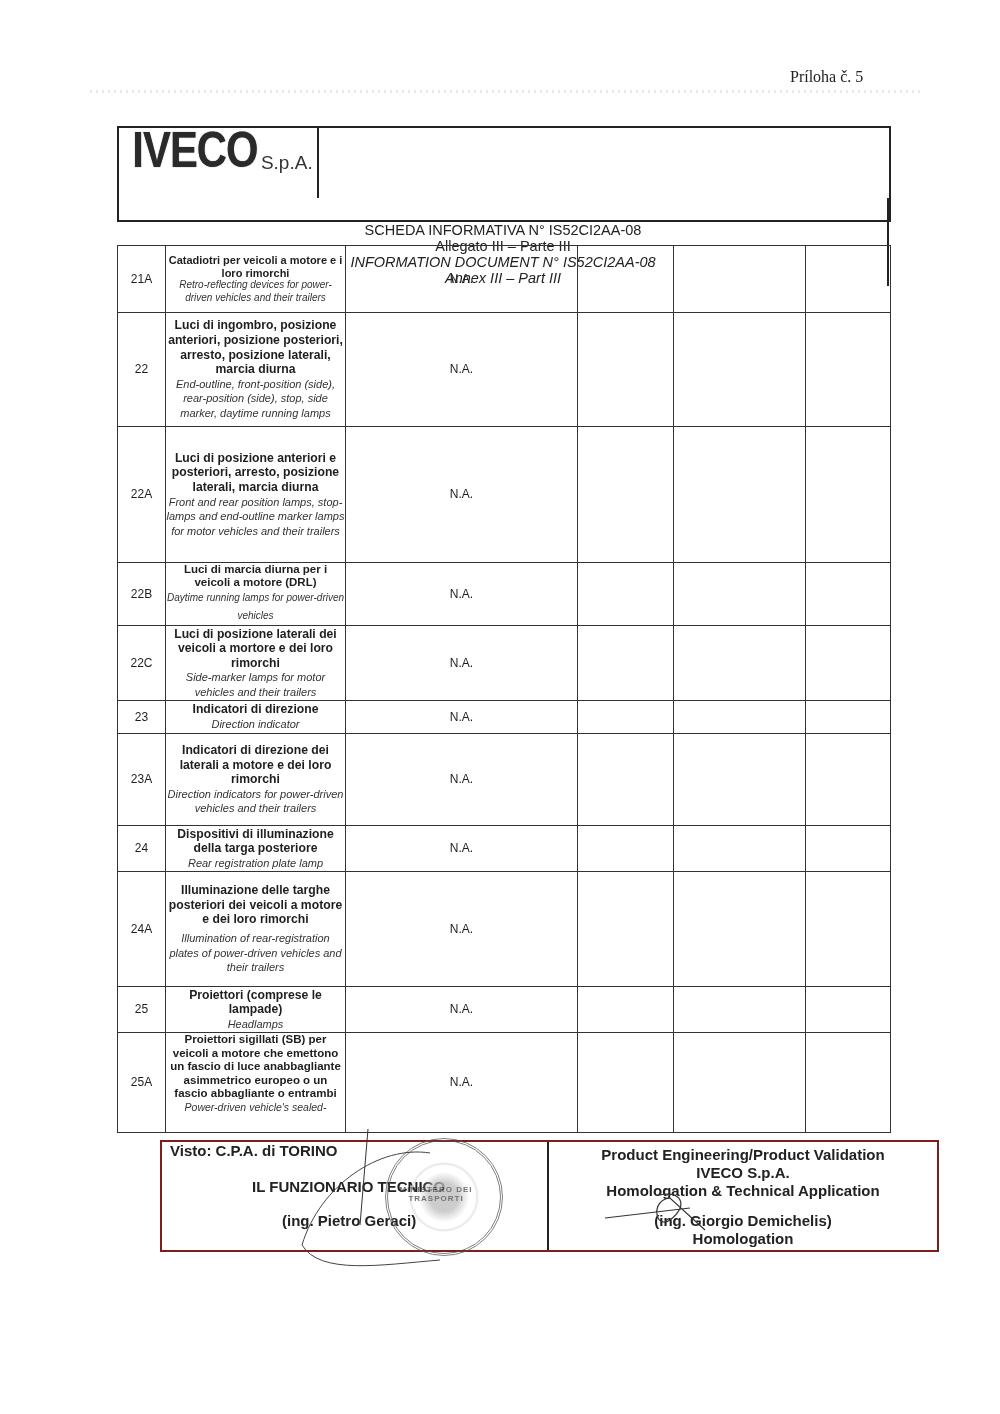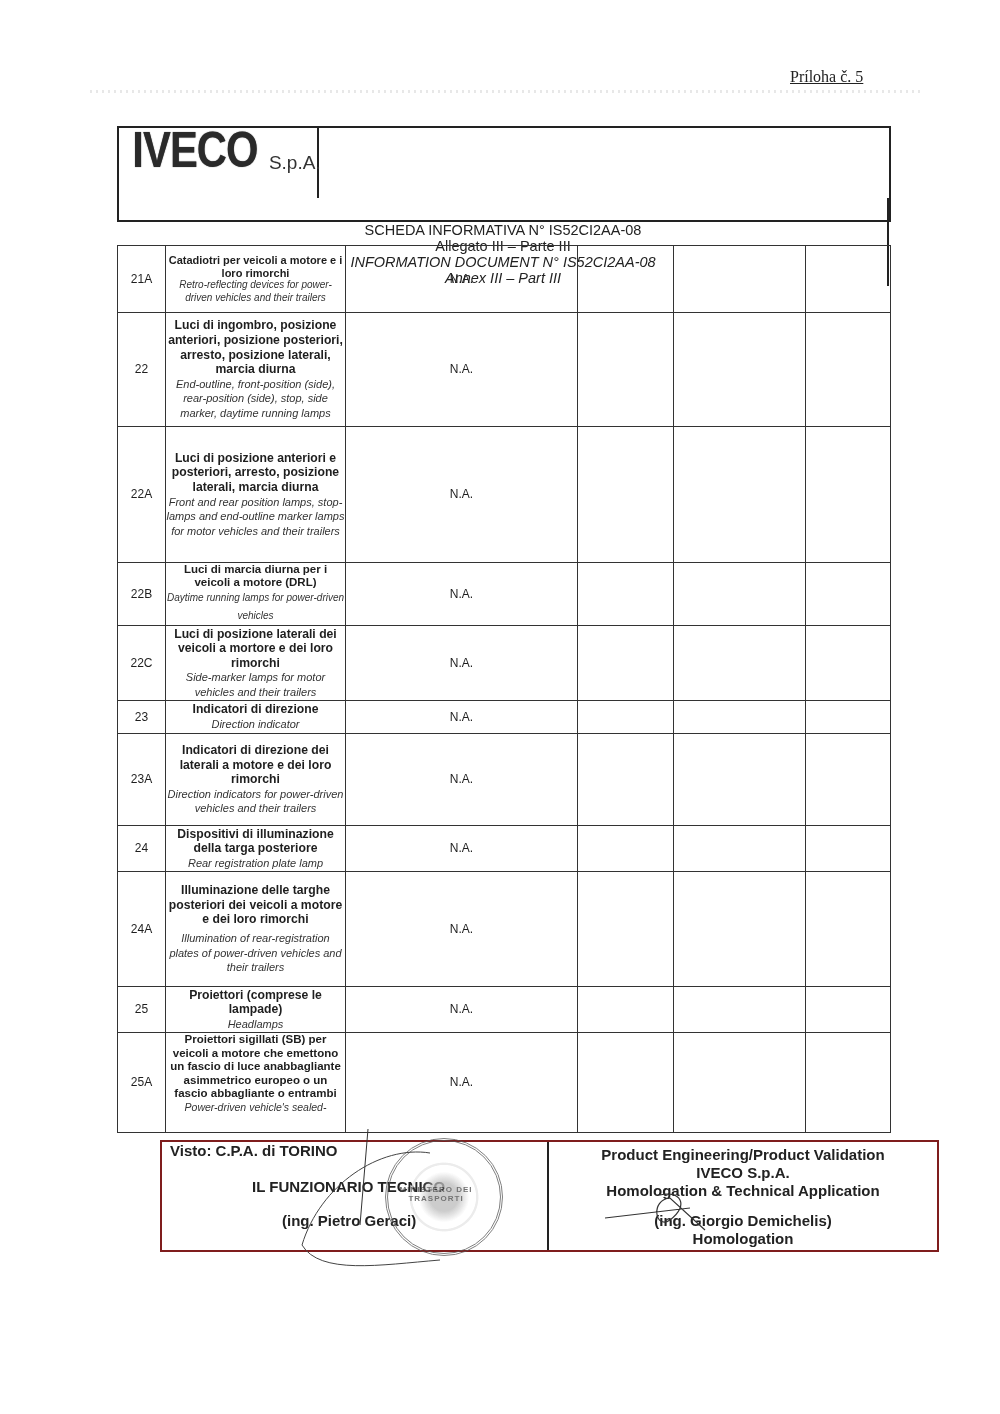--- a/index.html
+++ b/index.html
@@ -2,42 +2,42 @@
 <html><head>
 <meta charset="utf-8">
 <style>
   html, body { margin: 0; padding: 0; }
   body {
     width: 1000px; height: 1414px; background: #ffffff; position: relative;
     font-family: "Liberation Sans", sans-serif; color: #1a1a1a; overflow: hidden;
   }
   .annex-label {
     position: absolute; left: 790px; top: 68px; font-family: "Liberation Serif", serif;
-    font-size: 16px; color: #222; text-decoration: underline;
+    font-size: 16px; color: #222;
   }
   .scan-noise {
     position: absolute; left: 90px; top: 90px; width: 830px; height: 3px;
     background: repeating-linear-gradient(90deg, #d8d8d8 0 2px, transparent 2px 6px);
     opacity: .6;
   }
   
   .header {
     position: absolute; left: 117px; top: 126px; width: 774px; height: 96px;
     border: 2px solid #222; box-sizing: border-box; display: flex; flex-direction: column;
   }
   .hdr-logo {
     width: 200px; border-right: 2px solid #222; display: flex; align-items: flex-end;
     padding: 0 0 26px 10px; box-sizing: border-box;
   }
   .logo-mark {
     font-family: "Liberation Sans", sans-serif; font-weight: 900; font-size: 44px;
     letter-spacing: -1px; color: #2a2a2a; transform: scaleX(0.95) scaleY(1.15);
     line-height: 1; text-shadow: 0 0 1px #555;
   }
-  .logo-spa { font-size: 19px; margin-left: 8px; color: #333; margin-bottom: -2px; }
+  .logo-spa { font-size: 19px; color: #333; margin-bottom: -2px; }
   .hdr-title {
     flex: 1; border-right: 2px solid #222; text-align: center; padding-top: 24px;
     font-size: 14.5px; line-height: 16px; color: #222;
   }
   .hdr-title .it { font-style: italic; }
   .hdr-meta { width: 182px; position: relative; font-size: 14.5px; color: #222; }
   .hdr-meta .date { position: absolute; top: 3px; left: 5px; }
   .hdr-meta .page { position: absolute; bottom: 2px; right: 6px; }
 
   

